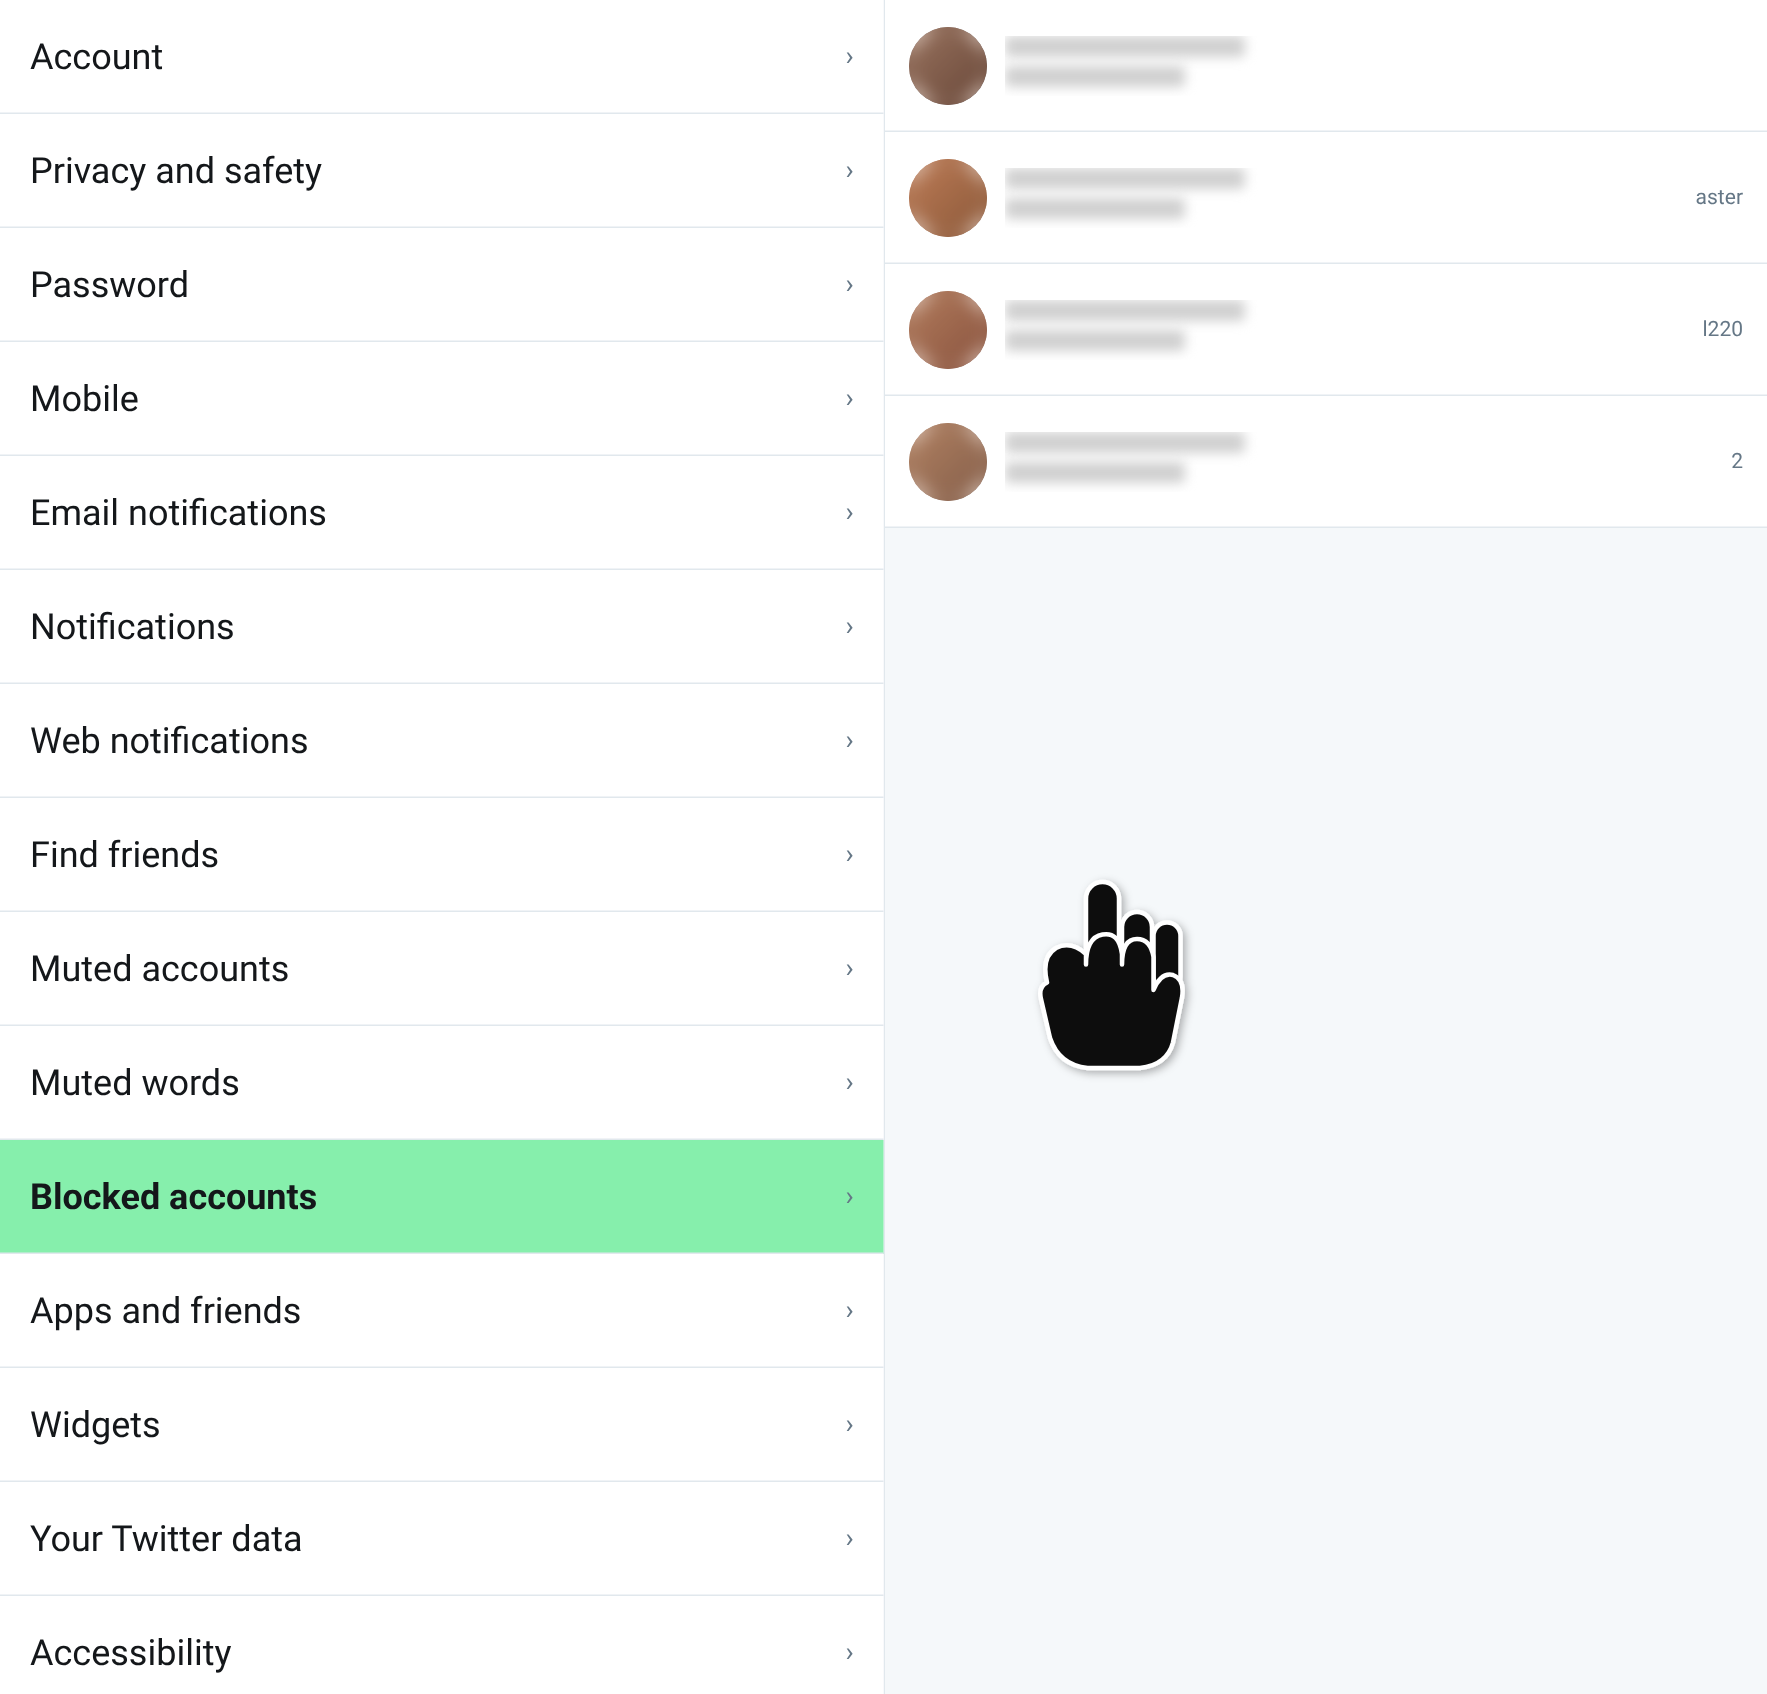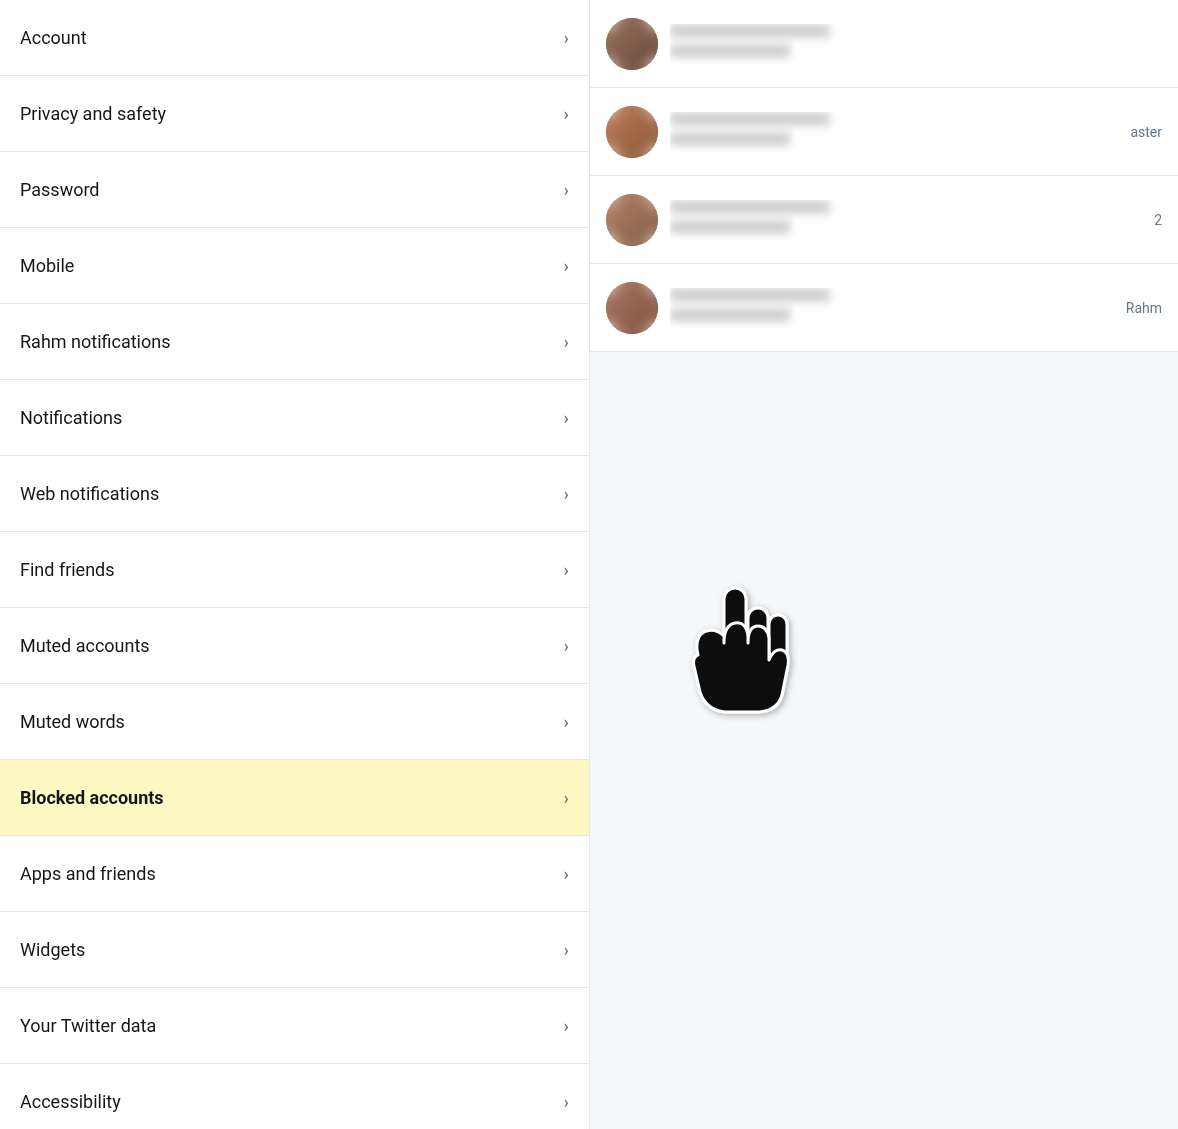--- a/index.html
+++ b/index.html
@@ -25,24 +25,24 @@
       align-items: center;
       justify-content: space-between;
       padding: 0 20px;
       height: 76px;
       border-bottom: 1px solid #e1e8ed;
       cursor: pointer;
       background: #fff;
       transition: background 0.15s;
     }
     .menu-item.active {
-      background: #fef9c3;
+      background: #86efac;
     }
     .menu-item-label {
-      font-size: 18px;
+      font-size: 24px;
       color: #14171a;
     }
     .menu-item-label.bold {
       font-weight: 700;
     }
     .chevron {
       font-size: 18px;
       color: #657786;
     }
 
@@ -140,21 +140,21 @@
     </div>
     <div class="menu-item">
       <span class="menu-item-label">Password</span>
       <span class="chevron">›</span>
     </div>
     <div class="menu-item">
       <span class="menu-item-label">Mobile</span>
       <span class="chevron">›</span>
     </div>
     <div class="menu-item">
-      <span class="menu-item-label">Rahm notifications</span>
+      <span class="menu-item-label">Email notifications</span>
       <span class="chevron">›</span>
     </div>
     <div class="menu-item">
       <span class="menu-item-label">Notifications</span>
       <span class="chevron">›</span>
     </div>
     <div class="menu-item">
       <span class="menu-item-label">Web notifications</span>
       <span class="chevron">›</span>
     </div>
@@ -202,34 +202,34 @@
     </div>
     <div class="user-list-item">
       <div class="avatar avatar-2"></div>
       <div class="user-info">
         <div class="blurred-text wide"></div>
         <div class="blurred-text medium"></div>
       </div>
       <span class="suffix-text">aster</span>
     </div>
     <div class="user-list-item">
+      <div class="avatar avatar-4"></div>
+      <div class="user-info">
+        <div class="blurred-text wide"></div>
+        <div class="blurred-text medium"></div>
+      </div>
+      <span class="suffix-text">l220</span>
+    </div>
+    <div class="user-list-item">
       <div class="avatar avatar-6"></div>
       <div class="user-info">
         <div class="blurred-text wide"></div>
         <div class="blurred-text medium"></div>
       </div>
       <span class="suffix-text">2</span>
-    </div>
-    <div class="user-list-item">
-      <div class="avatar avatar-7"></div>
-      <div class="user-info">
-        <div class="blurred-text wide"></div>
-        <div class="blurred-text medium"></div>
-      </div>
-      <span class="suffix-text">Rahm</span>
     </div>
     <div class="cursor-overlay" style="position: absolute; left: 80px; top: 580px; pointer-events: none; z-index: 100;">
 <svg width="130" height="155" viewBox="0 0 130 155" xmlns="http://www.w3.org/2000/svg">
   <defs>
     <filter id="shadow" x="-20%" y="-20%" width="140%" height="140%">
       <feDropShadow dx="2" dy="2" stdDeviation="3" flood-opacity="0.3"></feDropShadow>
     </filter>
   </defs>
   <g filter="url(#shadow)">
 

